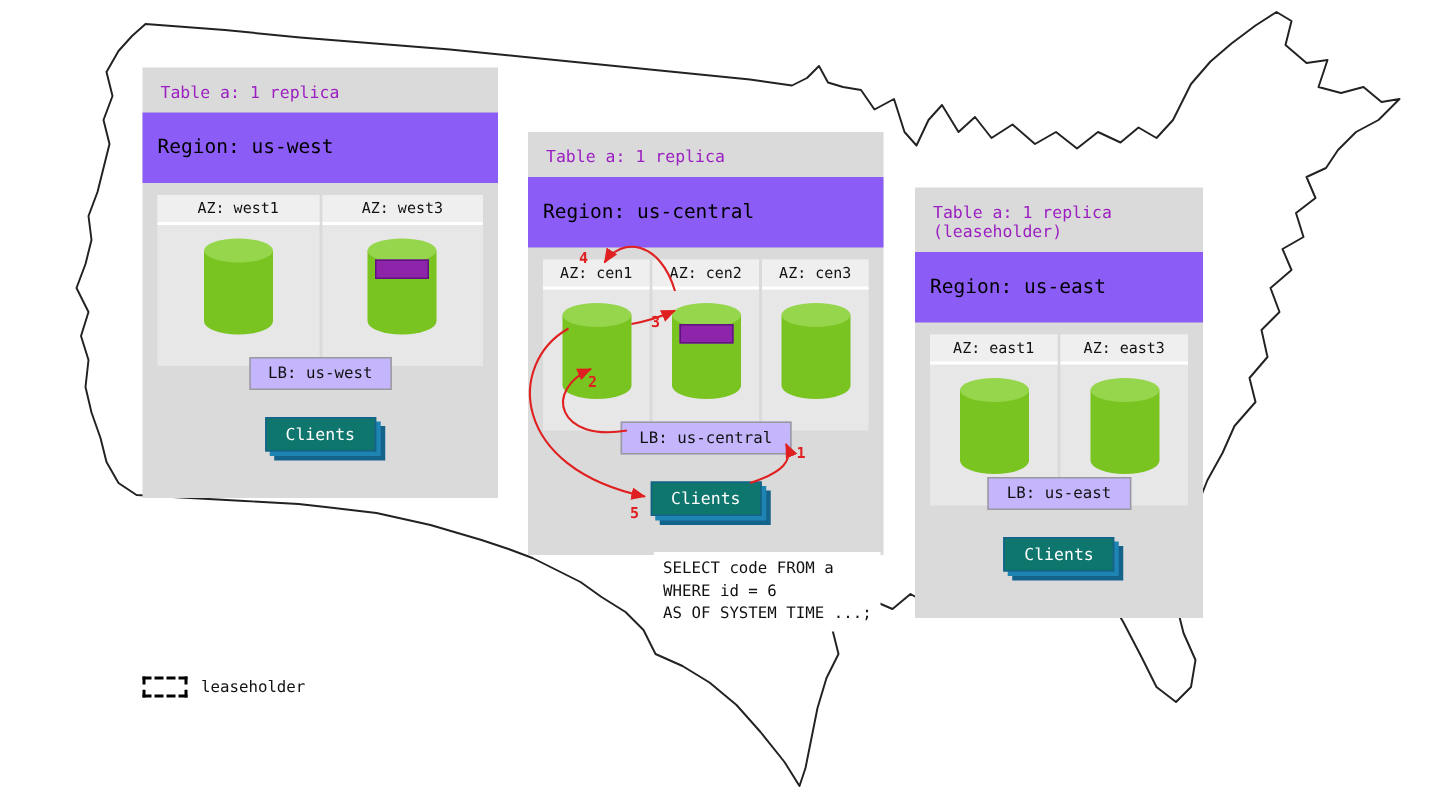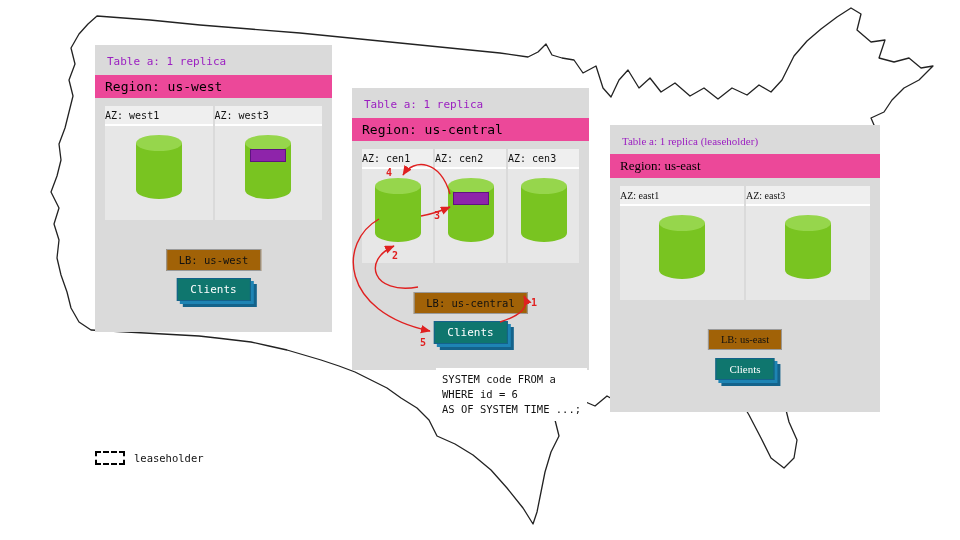--- a/index.html
+++ b/index.html
@@ -7,41 +7,41 @@
     width:960px; height:540px; position:relative; background:#fff;
     font-family:"DejaVu Sans Mono","Liberation Mono",monospace;
     overflow:hidden; font-size:11px; color:#111;
   }
   svg.map { position:absolute; left:0; top:0; z-index:0; }
   svg.arrows { position:absolute; left:0; top:0; z-index:5; pointer-events:none; }
 
   .panel { position:absolute; background:#dadada; z-index:2; }
   .panel-west    { left:95px;  top:45px;  width:237px; height:287px; }
   .panel-central { left:352px; top:88px;  width:237px; height:282px; }
-  .panel-east    { left:610px; top:125px; width:270px; height:287px;font-family:Liberation Serif, serif; }
+  .panel-east    { left:610px; top:125px; width:192px; height:287px; }
 
   .table-label { color:#9b1fc1; font-size:11px; padding:10px 12px 7px 12px; }
-  .region-bar  { background:#ec4899; padding:4px 10px; font-size:13px; color:#000; }
+  .region-bar  { background:#8b5cf6; padding:16px 10px; font-size:13px; color:#000; }
 
   .az-row { display:flex; gap:2px; margin:8px 10px 0 10px; height:114px; background:#dadada; }
   .az-col { flex:1; background:#e7e7e7; display:flex; flex-direction:column; }
-  .az-head { font-size:10px; padding:4px 0 3px 0; background:#efefef; border-bottom:2px solid #fff; }
+  .az-head { text-align:center; font-size:10px; padding:4px 0 3px 0; background:#efefef; border-bottom:2px solid #fff; }
   .az-body { flex:1; display:flex; justify-content:center; padding-top:9px; }
 
   .cyl { position:relative; width:46px; height:64px; }
   .cyl .cyl-body { position:absolute; left:0; right:0; top:8px; bottom:0; background:#79c421;
                    border-radius:0 0 23px 23px / 0 0 9px 9px; }
   .cyl .cyl-top  { position:absolute; left:0; top:0; width:46px; height:16px; border-radius:50%;
                    background:#96d64c; }
   .range { position:absolute; left:5px; right:5px; top:14px; height:11px; background:#8e24aa;
            border:1px solid #5e1380; z-index:1; }
   .range.leaseholder { border:2px dashed #000; }
 
-  .lb-box { position:absolute; left:50%; transform:translateX(-50%); top:204px;
-            background:#a16207; border:1px solid #9a9a9a; font-size:10.5px;
+  .lb-box { position:absolute; left:50%; transform:translateX(-50%); top:193px;
+            background:#c4b5fd; border:1px solid #9a9a9a; font-size:10.5px;
             padding:4px 12px; white-space:nowrap; }
 
   .clients-btn { position:absolute; left:50%; transform:translateX(-50%); top:233px;
                  background:#0f766e; border:1px solid #14628b; color:#fff; font-size:11px;
                  padding:4px 13px; box-shadow:3px 3px 0 0 #1e84b4, 6px 6px 0 0 #14638b;
                  white-space:nowrap; }
 
   .step-num { position:absolute; z-index:6; color:#e02020; font-size:10px; font-weight:bold; }
 
   .sql-box { position:absolute; left:436px; top:368px; z-index:2; background:#fff;
@@ -163,21 +163,21 @@
   <path d="M379,219 C338,242 340,312 430,331" fill="none" stroke="#e02020" stroke-width="1.4" marker-end="url(#ah)"></path>
 </svg>
 
 <span class="step-num" style="left:531px; top:297px;">1</span>
 <span class="step-num" style="left:392px; top:250px;">2</span>
 <span class="step-num" style="left:434px; top:210px;">3</span>
 <span class="step-num" style="left:386px; top:167px;">4</span>
 <span class="step-num" style="left:420px; top:337px;">5</span>
 
 <div class="sql-box">
-  <div>SYSTEM code FROM a</div>
+  <div>SELECT code FROM a</div>
   <div>WHERE id = 6</div>
   <div>AS OF SYSTEM TIME ...;</div>
 </div>
 
 <div class="legend">
   <div class="legend-swatch"></div>
   <div class="legend-label">leaseholder</div>
 </div>
 
 </body></html>

